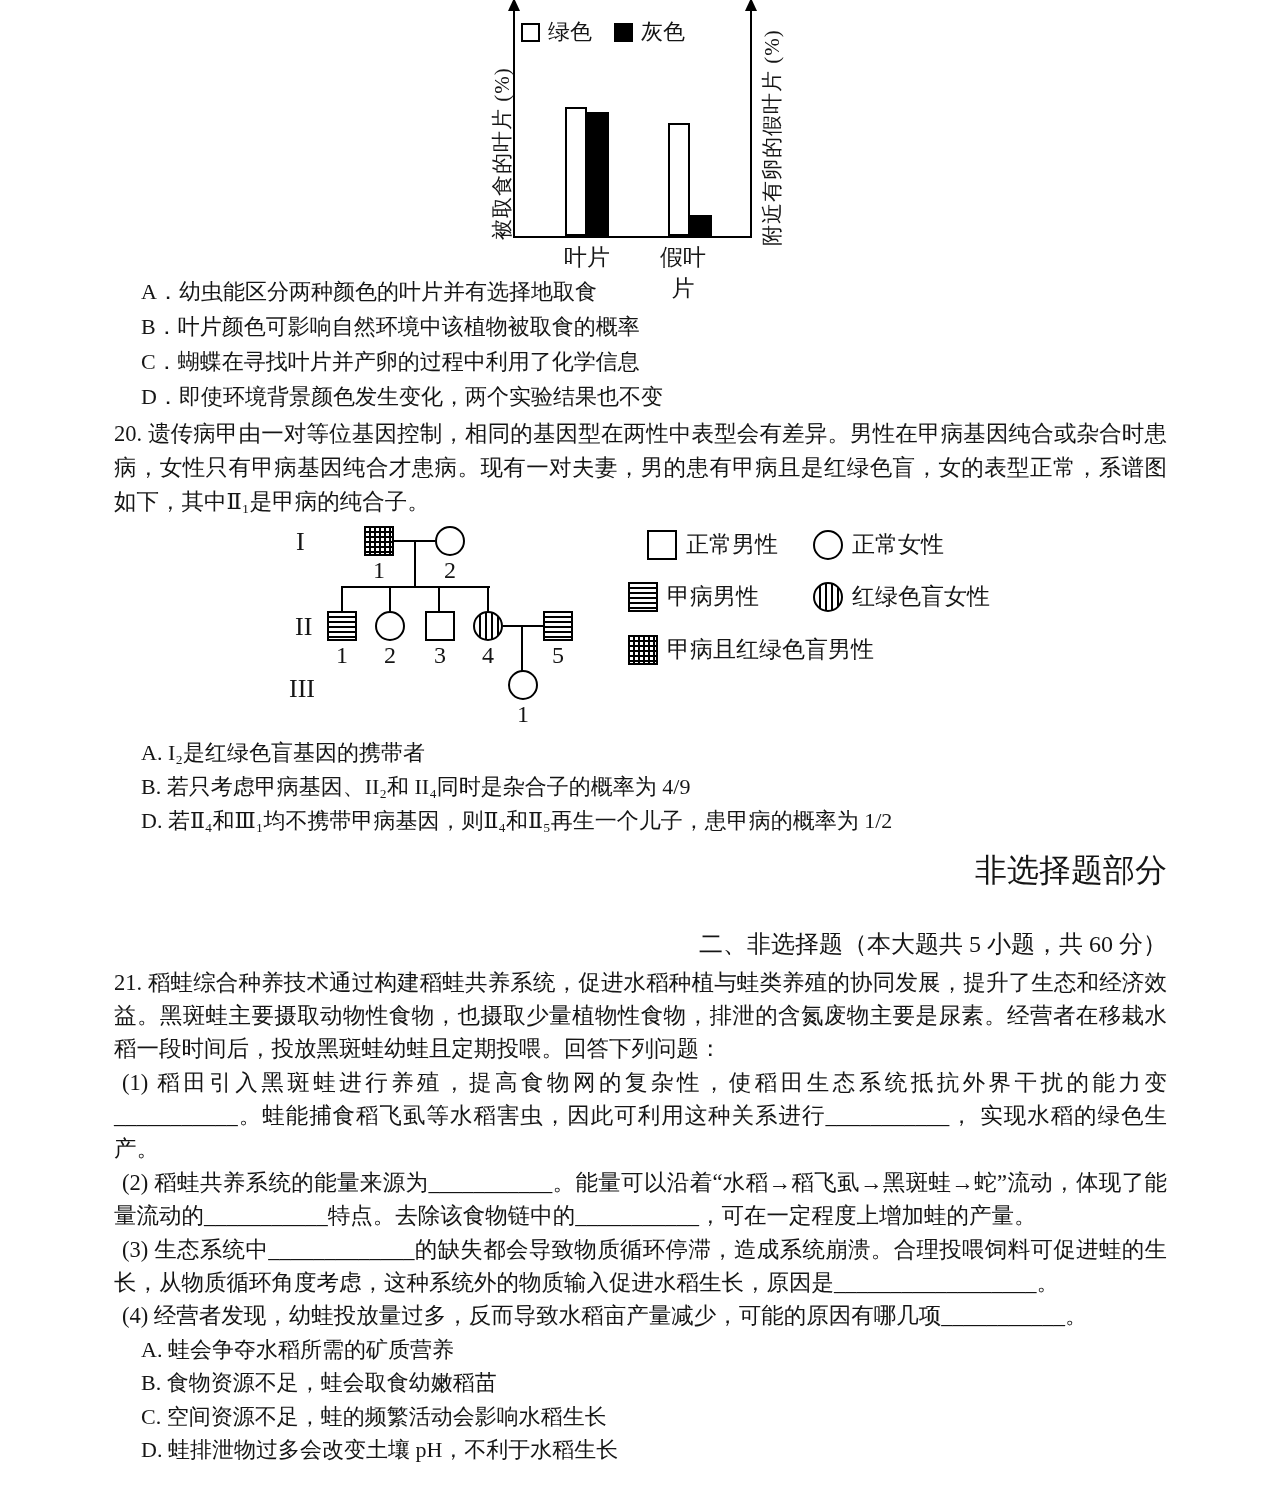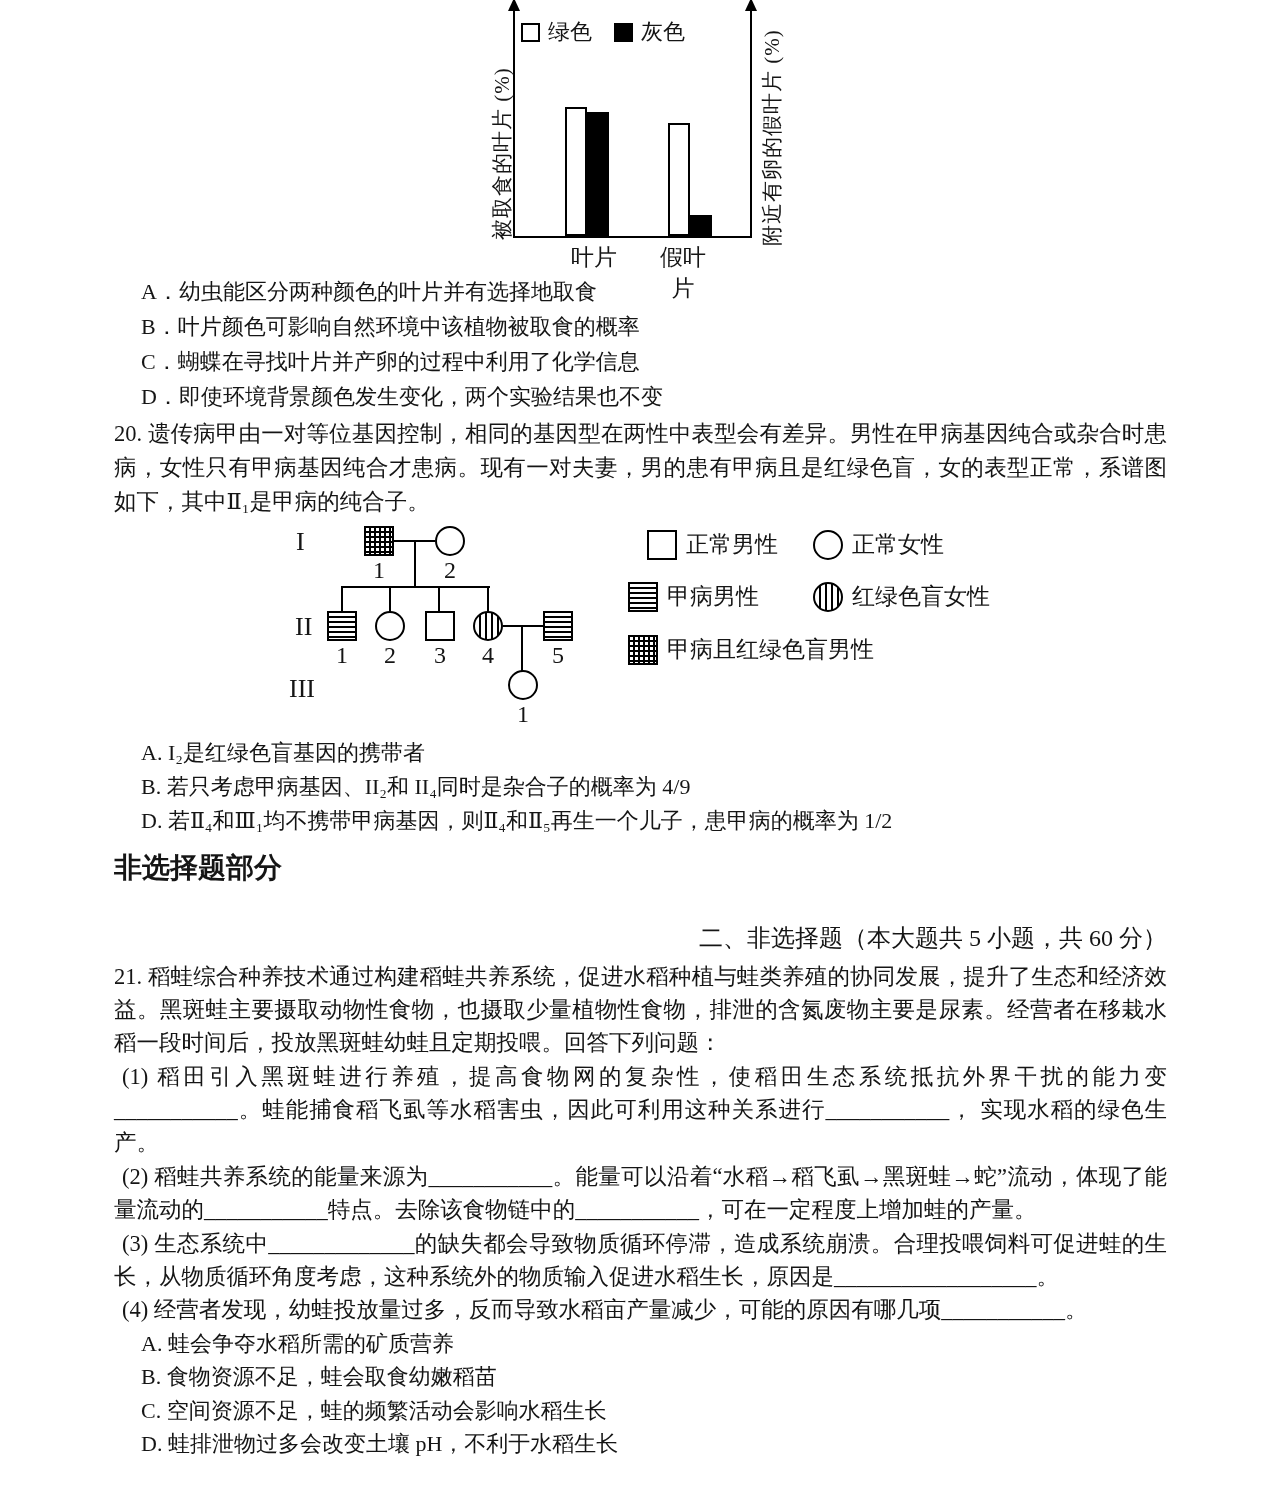--- a/index.html
+++ b/index.html
@@ -27,30 +27,30 @@
   .ylab-left  { left:8px;   top:240px; }
   .ylab-right { left:278px; top:246px; }
   .chart-legend { position:absolute; left:41px; top:17px; display:flex; gap:22px;
     font-size:22px; align-items:center; }
   .chart-legend .entry { display:flex; align-items:center; gap:8px; }
   .swatch { width:19px; height:19px; border:2px solid #000; display:inline-block; }
   .plot { position:absolute; left:35px; top:6px; width:235px; height:230px; }
   .bar-group { position:absolute; bottom:0; display:flex; align-items:flex-end; }
   .bar { width:22px; }
   .xcat { position:absolute; top:242px; font-size:23px; width:60px; text-align:center; }
-  .xcat-1 { left:77px;text-align:right; }
+  .xcat-1 { left:77px; }
   .xcat-2 { left:173px; }
 
   
   .opt { font-size:22px; line-height:35px; padding-left:27px;
     white-space:nowrap; }
   .stem { font-size:22.5px; line-height:34px; text-align:justify; }
   .prompt { font-size:22.5px; line-height:34px; }
   .q20opts .opt { line-height:34.2px; }
-  .part-title { text-align:left; font-size:28px; font-weight:bold;
+  .part-title { text-align:right; font-size:32px; font-weight:normal;
     font-family:"Liberation Serif","DejaVu Serif",serif; margin-top:10px; }
   .sec-head { font-size:24px; font-weight:normal; margin-top:35px;text-align:right; }
   .stem21 { font-size:22.5px; line-height:33.3px; text-align:justify; margin-top:6px; }
   .subq { font-size:22.5px; line-height:33.4px; text-align:justify; text-indent:8px; }
   .q21opts .opt { line-height:33.4px; }
 
   
   .ped-wrap { position:relative; height:216px; margin-top:1px; }
   .ln { position:absolute; background:#000; }
   .sym { position:absolute; width:30px; height:30px; border:2px solid #000; background:#fff; }

